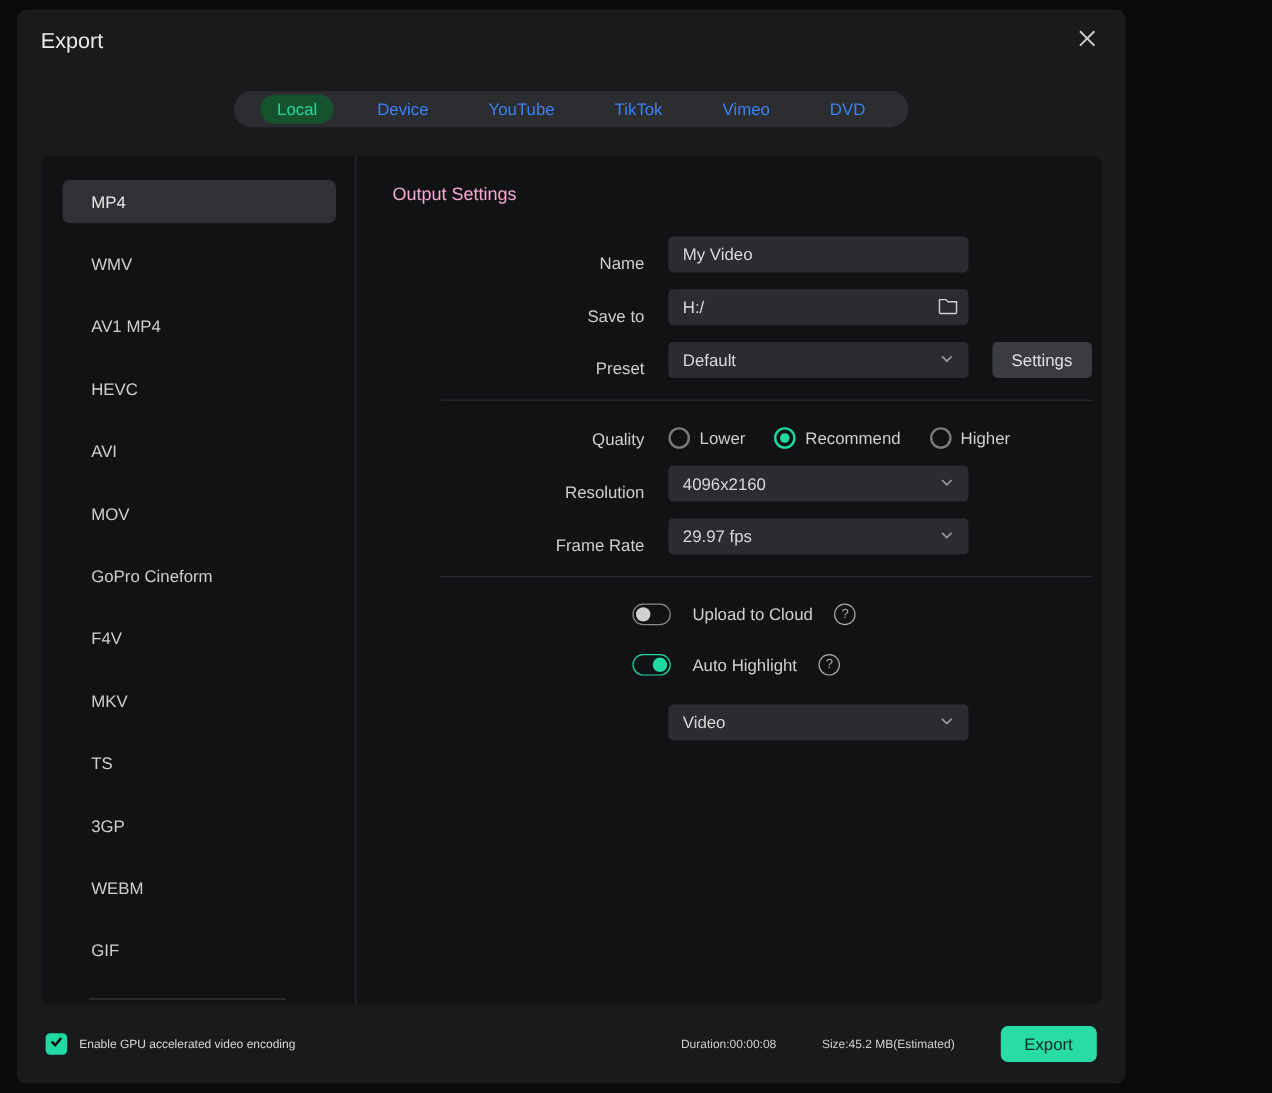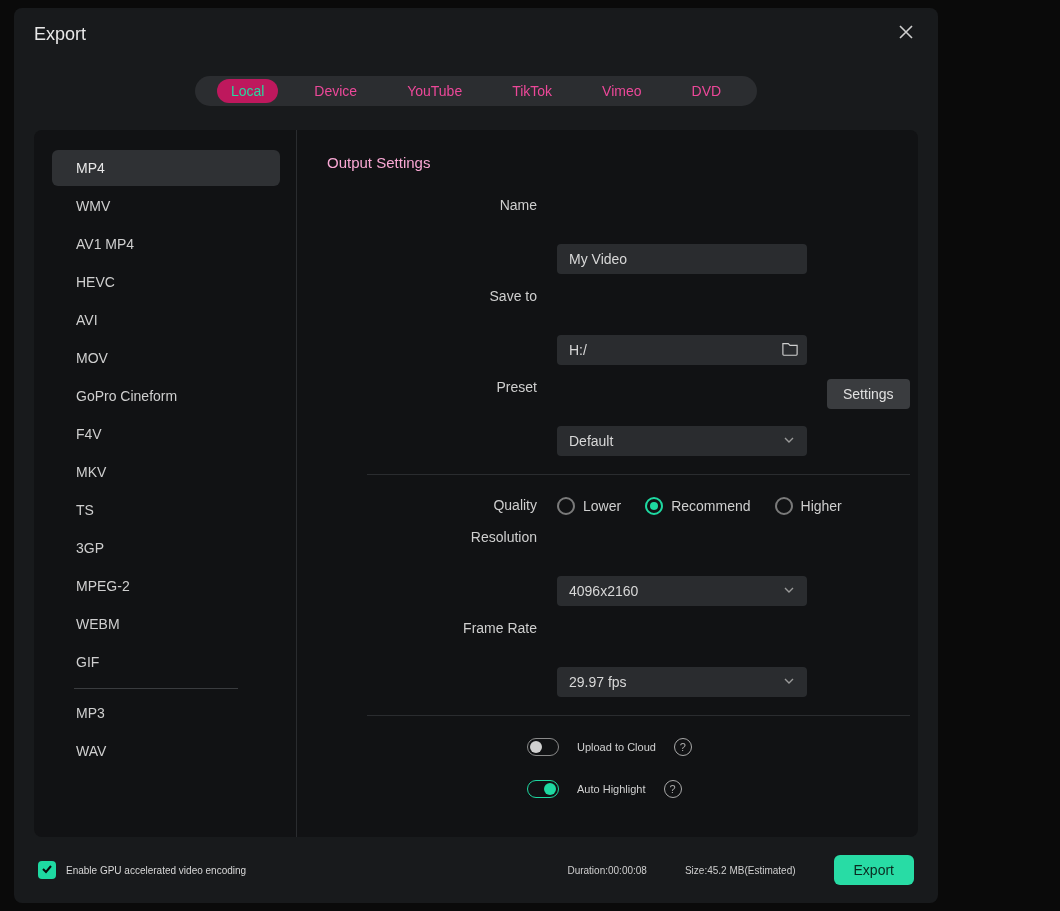--- a/index.html
+++ b/index.html
@@ -47,27 +47,27 @@
     background: #2b2d30;
     border-radius: 18px;
     display: flex;
     align-items: center;
     gap: 22px;
     padding: 0 22px;
     height: 30px;
   }
   .tab-item {
     font-size: 14px;
-    color: #ec4899;
+    color: #3b82f6;
     padding: 4px 14px;
     border-radius: 15px;
     cursor: pointer;
   }
   .tab-item.active {
-    background: #be185d;
+    background: #14532d;
     color: #27d9a1;
   }
   .panel {
     margin: 18px 20px 0 20px;
     background: #111214;
     border-radius: 8px;
     flex: 1;
     display: flex;
     overflow: hidden;
   }
@@ -78,21 +78,21 @@
     display: flex;
     flex-direction: column;
     gap: 0;
   }
   .fmt-item {
     font-size: 14px;
     color: #cfcfcf;
     padding: 10px 16px;
     border-radius: 6px;
     cursor: pointer;
-    margin-bottom: 2px;
+    margin-bottom: 16px;
     width: 228px;
     margin-left: -24px;
     padding-left: 24px;
   }
   .fmt-item.active {
     background: #2f3134;
     color: #e8e8e8;
   }
   .fmt-sep {
     border-top: 1px solid #3a3c3f;
@@ -103,42 +103,41 @@
     flex: 1;
     padding: 24px 40px 20px 30px;
   }
   .section-title {
     font-size: 15px;
     color: #f9a8d4;
     margin-bottom: 26px;
   }
   .row {
     display: flex;
-    align-items: flex-start;
+    align-items: flex-end;
     margin-bottom: 14px;
   }
   .row-label {
     width: 230px;
     text-align: right;
     padding-right: 20px;
     font-size: 14px;
     color: #cfcfcf;
   }
   .field, .select {
     background: #2a2c2f;
     border-radius: 4px;
     height: 30px;
     display: flex;
     align-items: center;
     padding: 0 12px;
     font-size: 14px;
     color: #d8d8d8;
     width: 250px;
     position: relative;
-    margin-top: 47px;
   }
   .field input {
     background: transparent;
     border: none;
     outline: none;
     color: #d8d8d8;
     font-size: 14px;
     width: 100%;
   }
   .select { justify-content: space-between; cursor: pointer; }
@@ -192,21 +191,21 @@
     background: #d0d0d0;
     position: absolute; top: 1.5px; left: 2px;
   }
   .toggle.on {
     border-color: #1ed9a1;
   }
   .toggle.on .knob {
     background: #1ed9a1;
     left: auto; right: 2px;
   }
-  .toggle-label { font-size: 11px; color: #d0d0d0; }
+  .toggle-label { font-size: 14px; color: #d0d0d0; }
   .help-icon {
     width: 18px; height: 18px; border: 1.5px solid #aaa; border-radius: 50%;
     display: flex; align-items: center; justify-content: center;
     font-size: 11px; color: #aaa;
   }
   .footer {
     display: flex;
     align-items: center;
     padding: 18px 24px 18px 24px;
   }
@@ -262,21 +261,20 @@
         <div class="fmt-item">WMV</div>
         <div class="fmt-item">AV1 MP4</div>
         <div class="fmt-item">HEVC</div>
         <div class="fmt-item">AVI</div>
         <div class="fmt-item">MOV</div>
         <div class="fmt-item">GoPro Cineform</div>
         <div class="fmt-item">F4V</div>
         <div class="fmt-item">MKV</div>
         <div class="fmt-item">TS</div>
         <div class="fmt-item">3GP</div>
-        <div class="fmt-item">MPEG-2</div>
         <div class="fmt-item">WEBM</div>
         <div class="fmt-item">GIF</div>
         <div class="fmt-sep"></div>
         <div class="fmt-item">MP3</div>
         <div class="fmt-item">WAV</div>
       </div>
 
     <div class="content">
       <div class="section-title">Output Settings</div>
 
@@ -370,21 +368,21 @@
         <div class="toggle on">
             <div class="knob"></div>
           </div>
         <span class="toggle-label">Auto Highlight</span>
         <span class="help-icon">?</span>
       </div>
 
       <div class="row" style="margin-left:0">
         <div class="row-label" style="width:230px"></div>
         <div class="select">
-          <span>Size</span>
+          <span>Video</span>
           <span><svg viewBox="0 0 12 12" fill="none" stroke="currentColor" stroke-width="1.4">
                 <path d="M2 4 l4 4 l4 -4"></path>
               </svg></span>
         </div>
       </div>
 
     </div>
   </div>
 
   <div class="footer">

